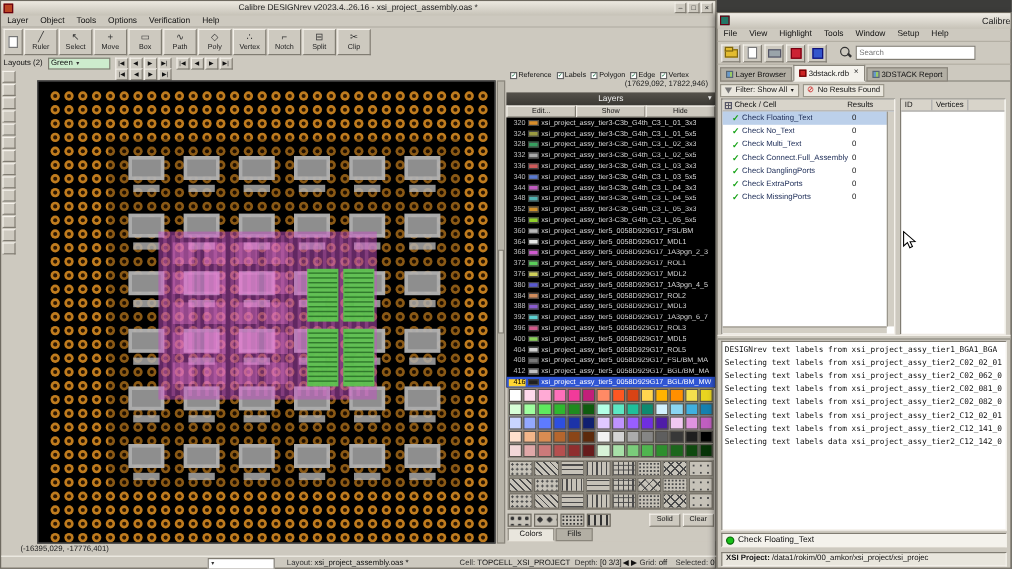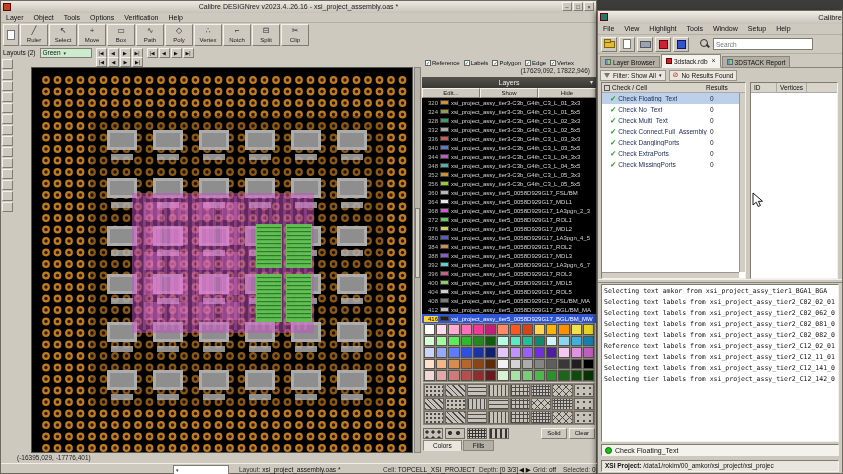--- a/index.html
+++ b/index.html
@@ -2954,29 +2954,28 @@
       <div id="rtable-head">
           <div class="th">ID</div>
           <div class="th">Vertices</div>
         </div>
     </div>
 
     <div id="rw-splitter"></div>
 
     <div id="log-panel">
       <div id="log-lines">
-          <div class="log-line">Selecting text amkor from xsi_project_assy_tier1_BGA1_BGA</div>
+          <div class="log-line">DESIGNrev text labels from xsi_project_assy_tier1_BGA1_BGA</div>
           <div class="log-line">Selecting text labels from xsi_project_assy_tier2_C02_02_01</div>
           <div class="log-line">Selecting text labels from xsi_project_assy_tier2_C02_062_0</div>
           <div class="log-line">Selecting text labels from xsi_project_assy_tier2_C02_081_0</div>
           <div class="log-line">Selecting text labels from xsi_project_assy_tier2_C02_082_0</div>
-          <div class="log-line">Reference text labels from xsi_project_assy_tier2_C12_02_01</div>
-          <div class="log-line">Selecting text labels from xsi_project_assy_tier2_C12_11_01</div>
+          <div class="log-line">Selecting text labels from xsi_project_assy_tier2_C12_02_01</div>
           <div class="log-line">Selecting text labels from xsi_project_assy_tier2_C12_141_0</div>
-          <div class="log-line">Selecting tier labels from xsi_project_assy_tier2_C12_142_0</div>
+          <div class="log-line">Selecting text labels data xsi_project_assy_tier2_C12_142_0</div>
         </div>
     </div>
 
     <div id="rw-statusrow">
       <div class="status-dot"></div>
       <span>Check Floating_Text</span>
     </div>
 
     <div id="rw-bottombar">
       <div class="inner">

